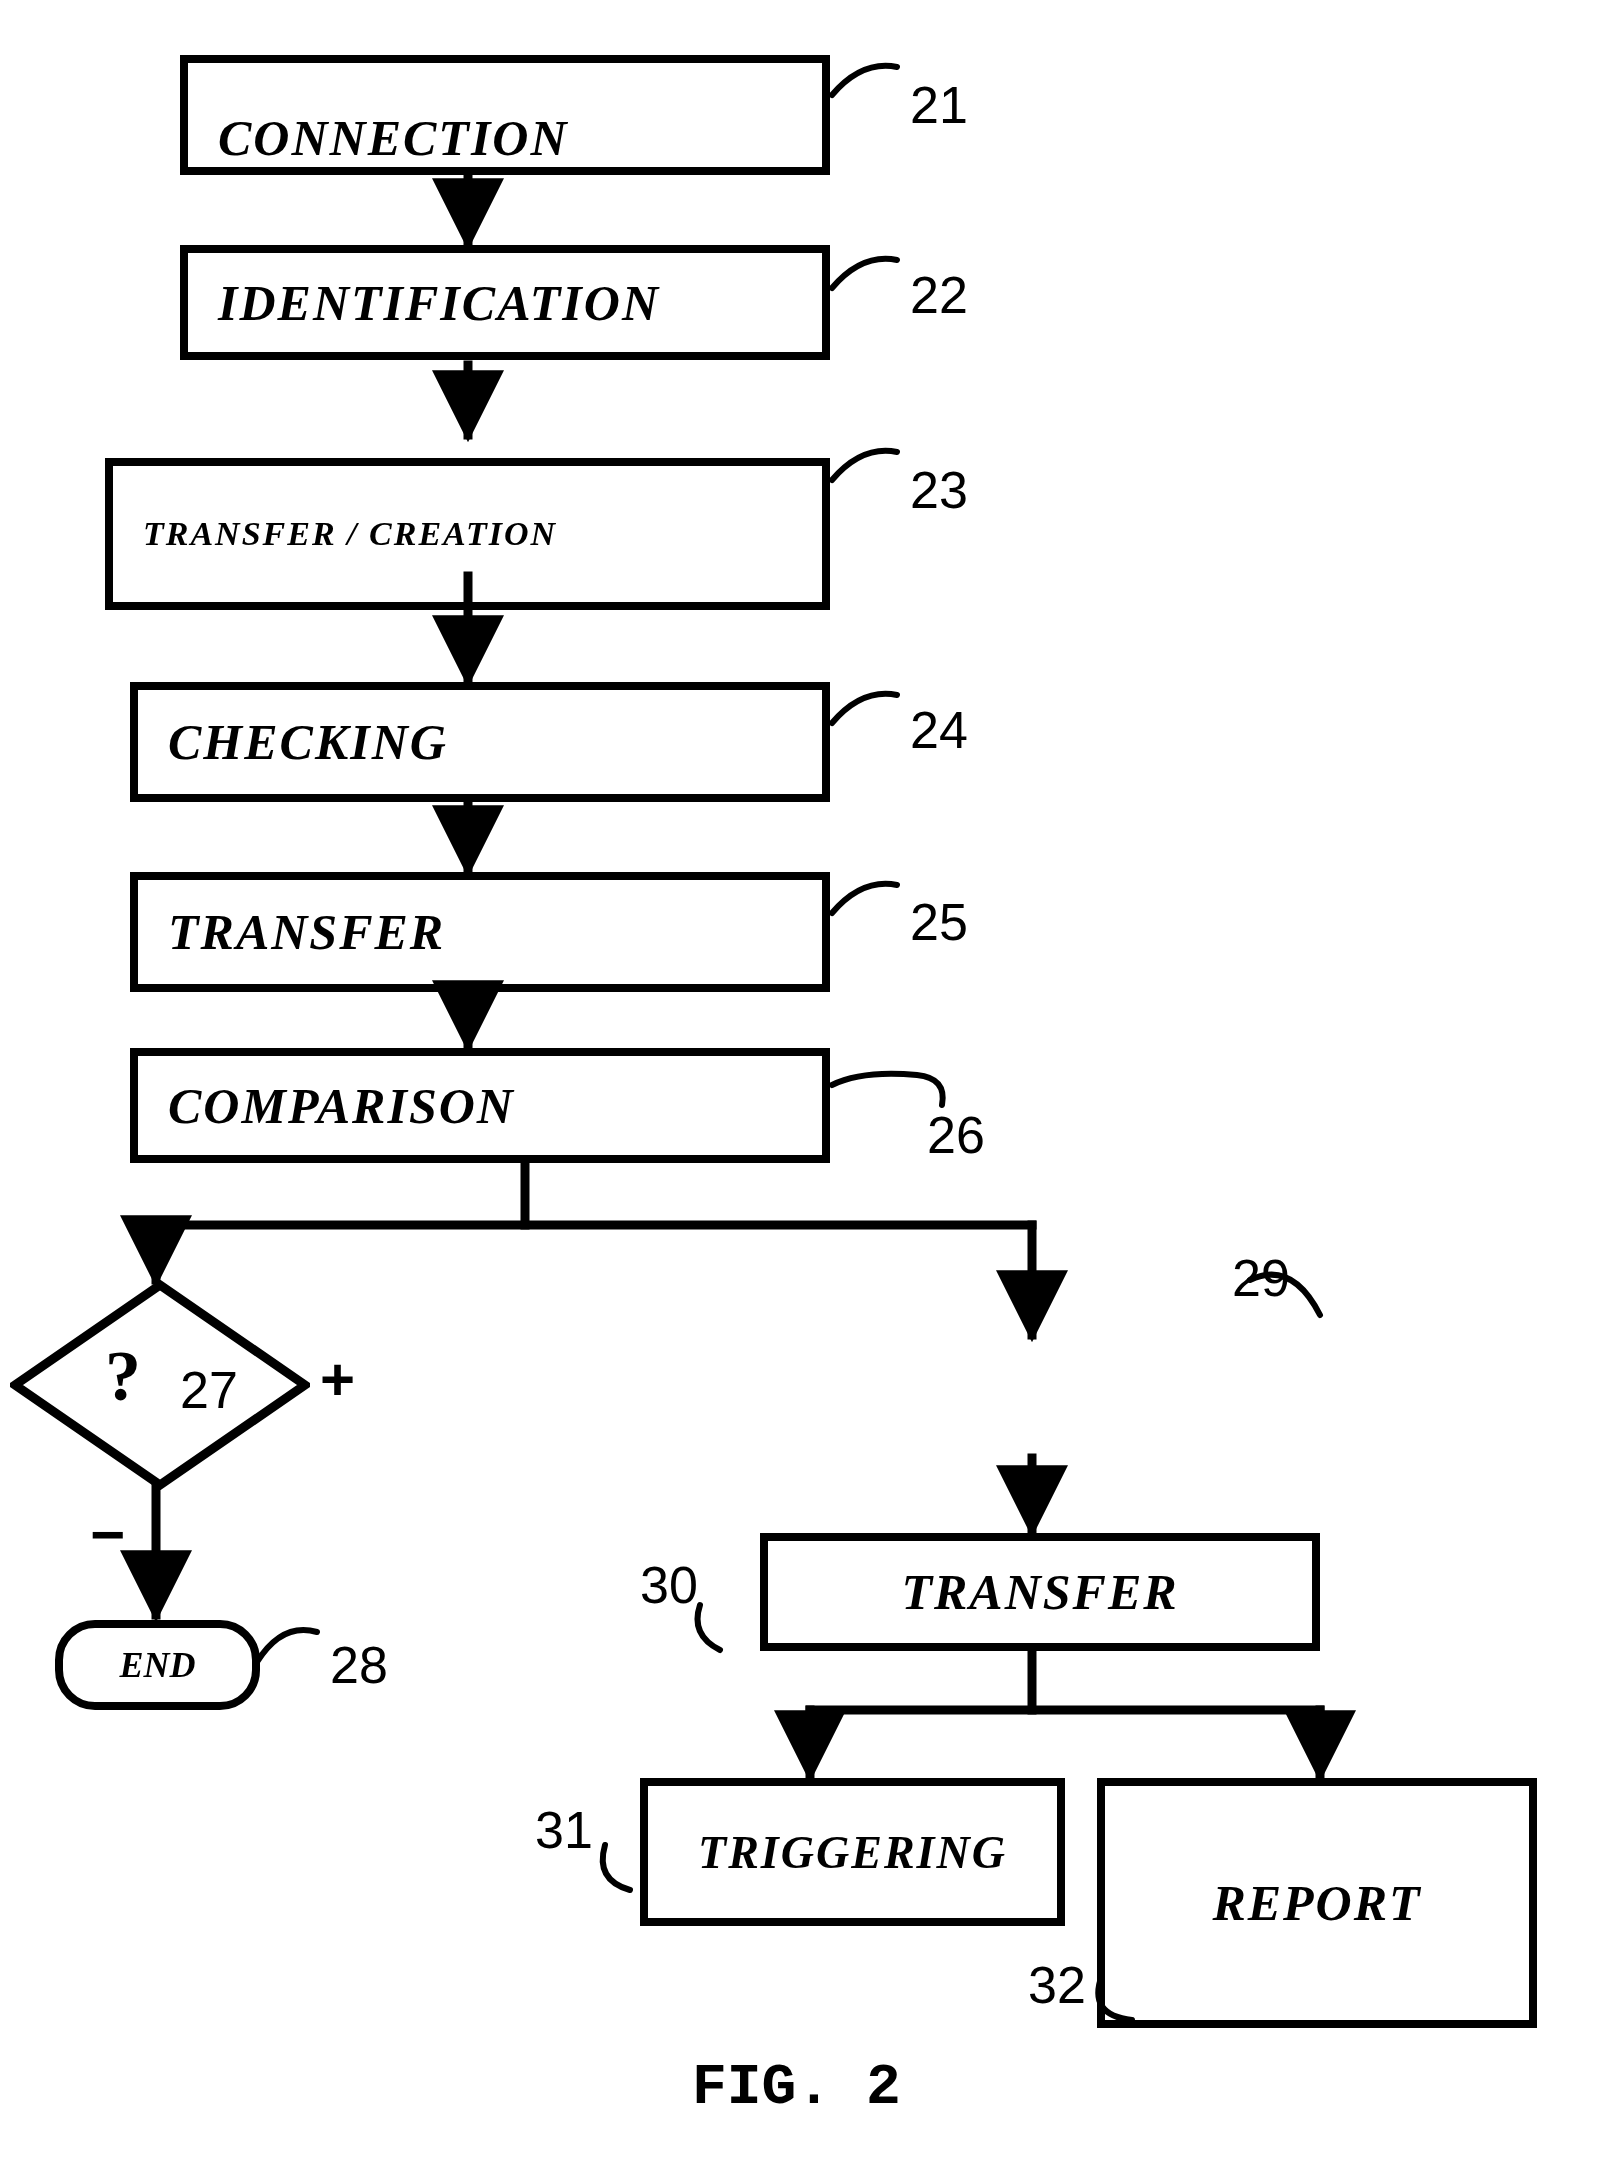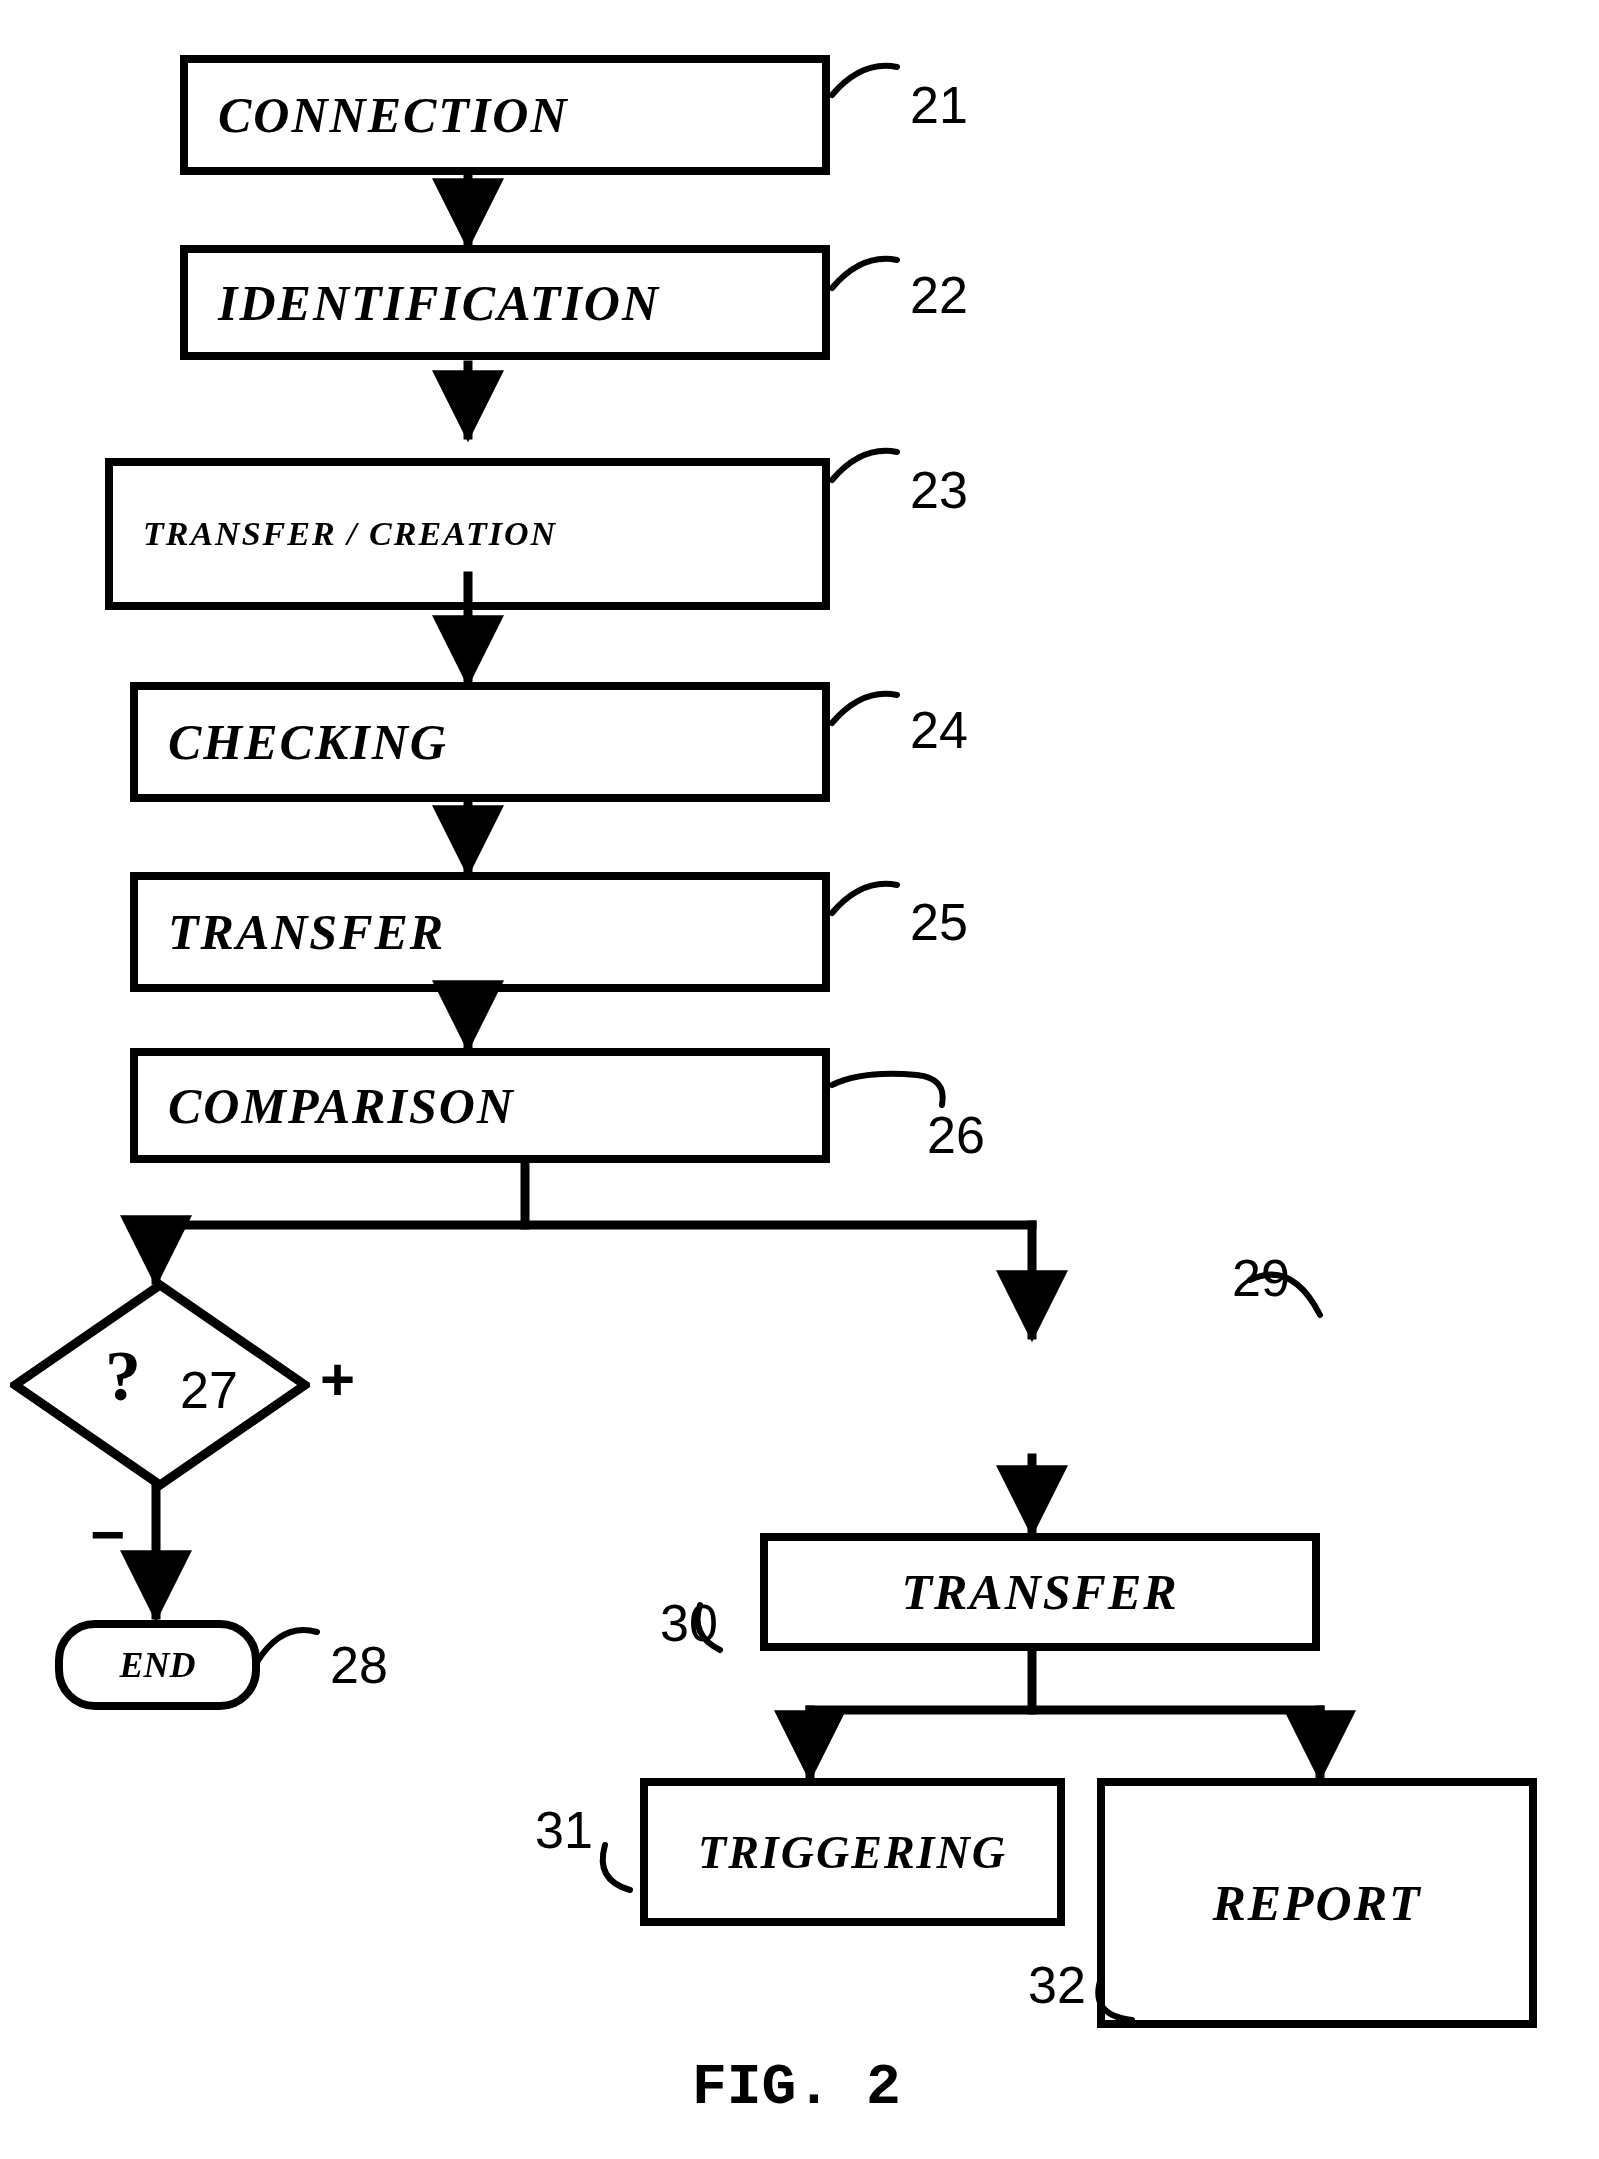--- a/index.html
+++ b/index.html
@@ -128,21 +128,21 @@
       <path d="M 832 913 q 30 -35 65 -28"></path>
       <path d="M 832 1085 q 30 -15 85 -10 q 30 3 25 30"></path>
       <path d="M 257 1662 q 25 -40 60 -30"></path>
       <path d="M 1320 1315 q -28 -55 -70 -35"></path>
       <path d="M 700 1605 q -10 30 20 45"></path>
       <path d="M 605 1845 q -10 35 25 45"></path>
       <path d="M 1102 1975 q -15 40 30 45"></path>
     </g>
   </svg>
 
-  <div class="box" style="left:180px; top:55px; width:650px; height:120px;">
+  <div class="box" style="left:180px; top:55px; width:650px; height:120px;align-items:flex-end;">
     <span>CONNECTION</span>
   </div>
   <div class="reflabel" style="left:910px; top:75px;">21</div>
 
   <div class="box" style="left:180px; top:245px; width:650px; height:115px;">
     <span>IDENTIFICATION</span>
   </div>
   <div class="reflabel" style="left:910px; top:265px;">22</div>
 
   <div class="box" style="left:105px; top:458px; width:725px; height:152px; font-size:34px;">
@@ -178,21 +178,21 @@
   <div class="term" style="left:55px; top:1620px; width:205px; height:90px;">
     <span>END</span>
   </div>
   <div class="reflabel" style="left:330px; top:1635px;">28</div>
 
   <div class="reflabel" style="left:1232px; top:1248px;">29</div>
 
   <div class="box box-centered" style="left:760px; top:1533px; width:560px; height:118px;">
     <span>TRANSFER</span>
   </div>
-  <div class="reflabel" style="left:640px; top:1593px;margin-left:20px;">30</div>
+  <div class="reflabel" style="left:640px; top:1555px;">30</div>
 
   <div class="box box-centered" style="left:640px; top:1778px; width:425px; height:148px; font-size:46px;">
     <span>TRIGGERING</span>
   </div>
   <div class="reflabel" style="left:535px; top:1800px;">31</div>
 
   <div class="box box-centered" style="left:1097px; top:1778px; width:440px; height:250px;">
     <span>REPORT</span>
   </div>
   <div class="reflabel" style="left:1028px; top:1955px;">32</div>

